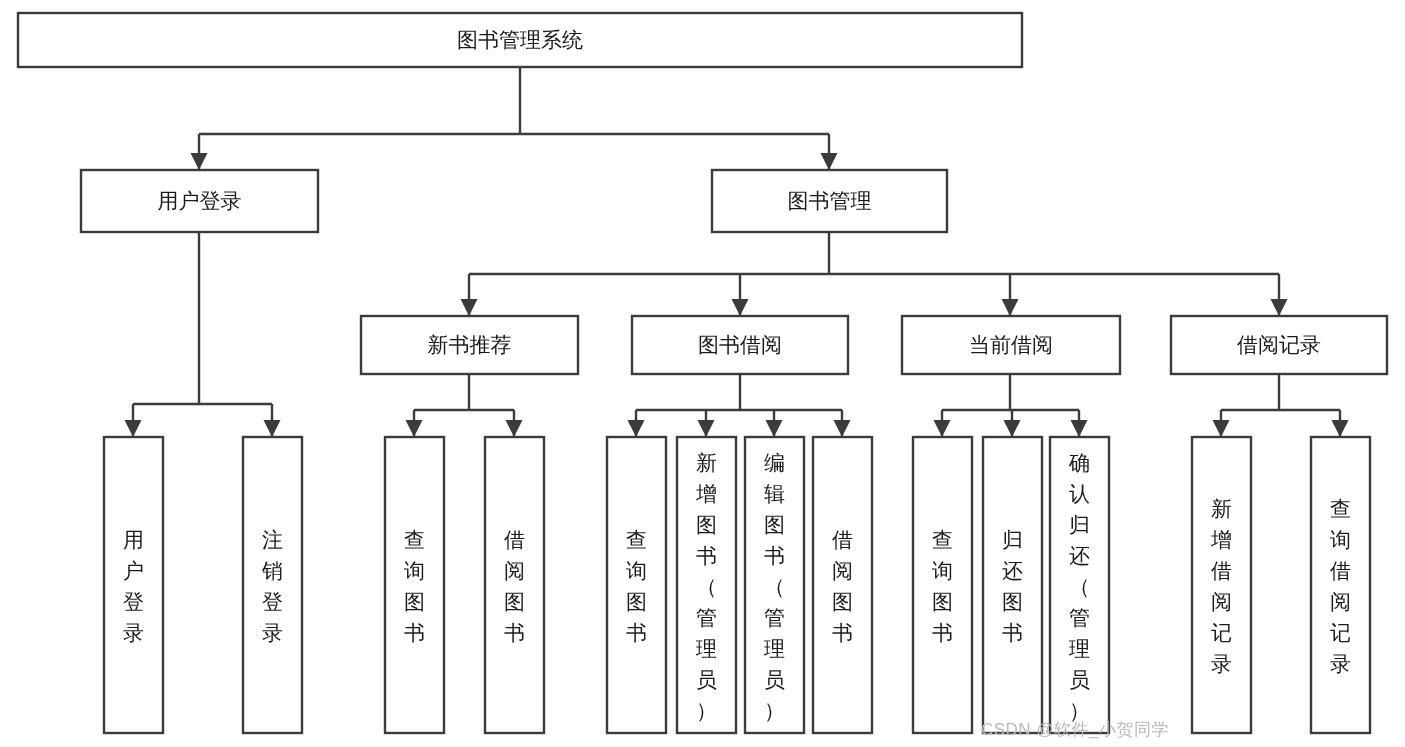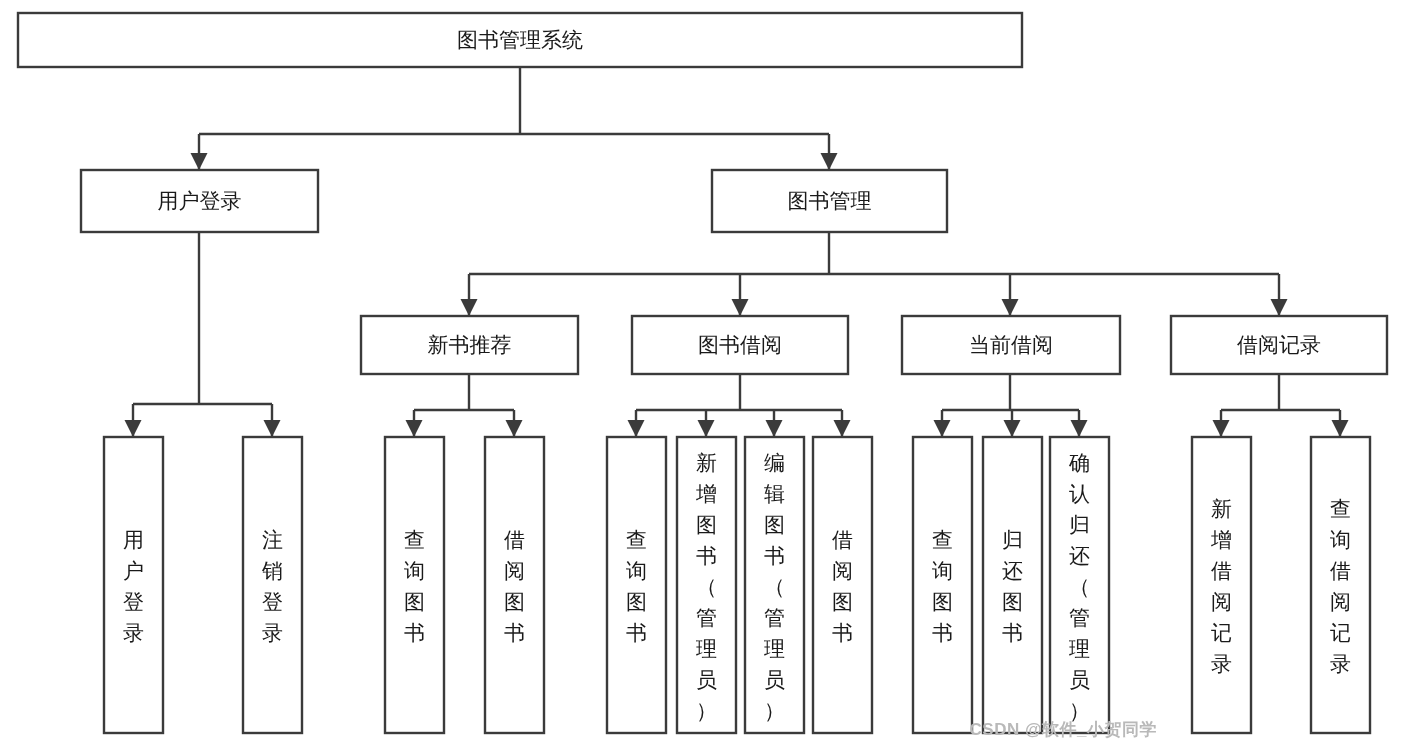--- a/index.html
+++ b/index.html
@@ -49,29 +49,28 @@
     dominant-baseline: middle;
   }
   .node-label-v {
     font-family: "Liberation Sans", "DejaVu Sans", sans-serif;
     font-size: 21px;
     fill: #1a1a1a;
     text-anchor: middle;
   }
   .watermark {
     position: absolute;
-    right: 18px;
+    right: 6px;
     bottom: 6px;
     font-family: "Liberation Sans", "DejaVu Sans", sans-serif;
     font-size: 17px;
     color: #b9b9b9;
     white-space: nowrap;
     letter-spacing: 0.5px;
     pointer-events: none;
-    font-weight: bold;
   }
 </style>
 </head>
 <body>
 
 <div id="diagram-root">
   <svg class="diagram-canvas" viewBox="0 0 1405 747">
     <g id="connector-layer">
         <line x1="520" y1="67" x2="520" y2="134" class="connector"></line>
         <line x1="199" y1="134" x2="829" y2="134" class="connector"></line>

